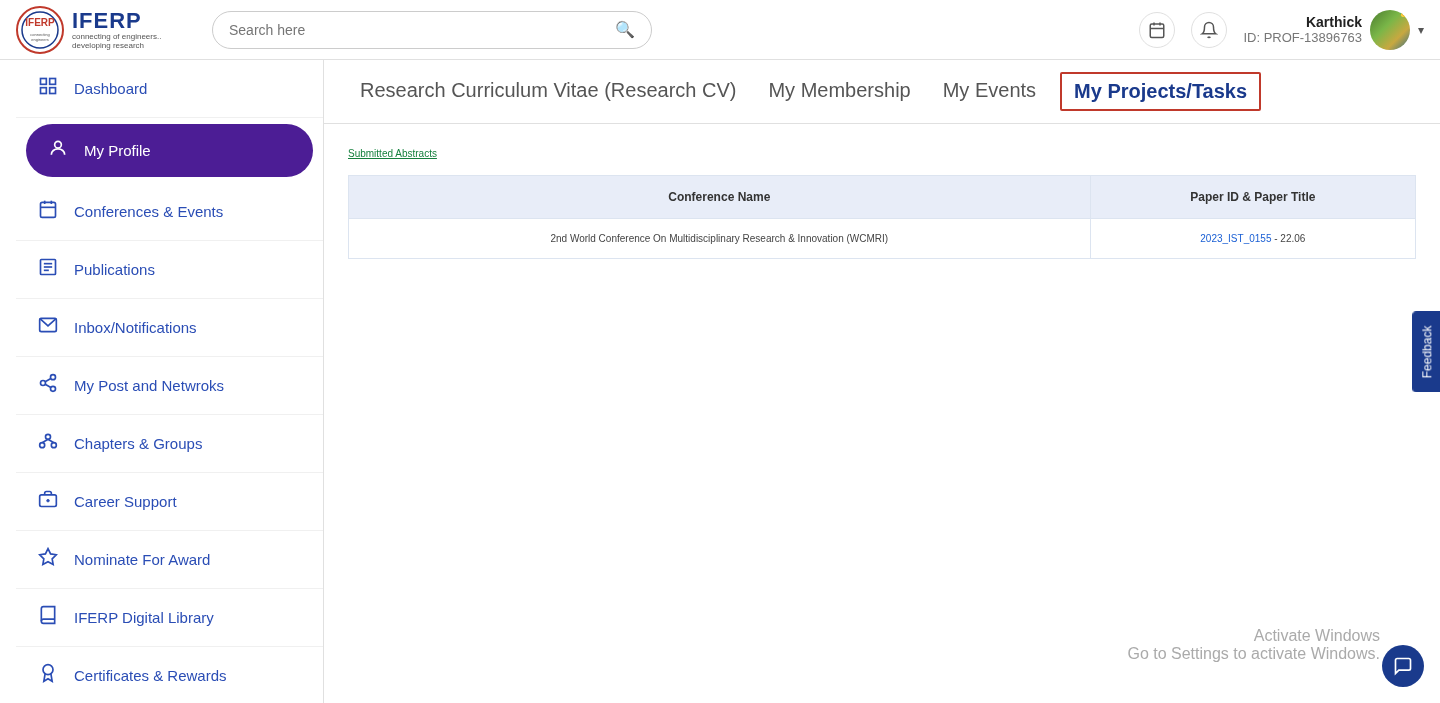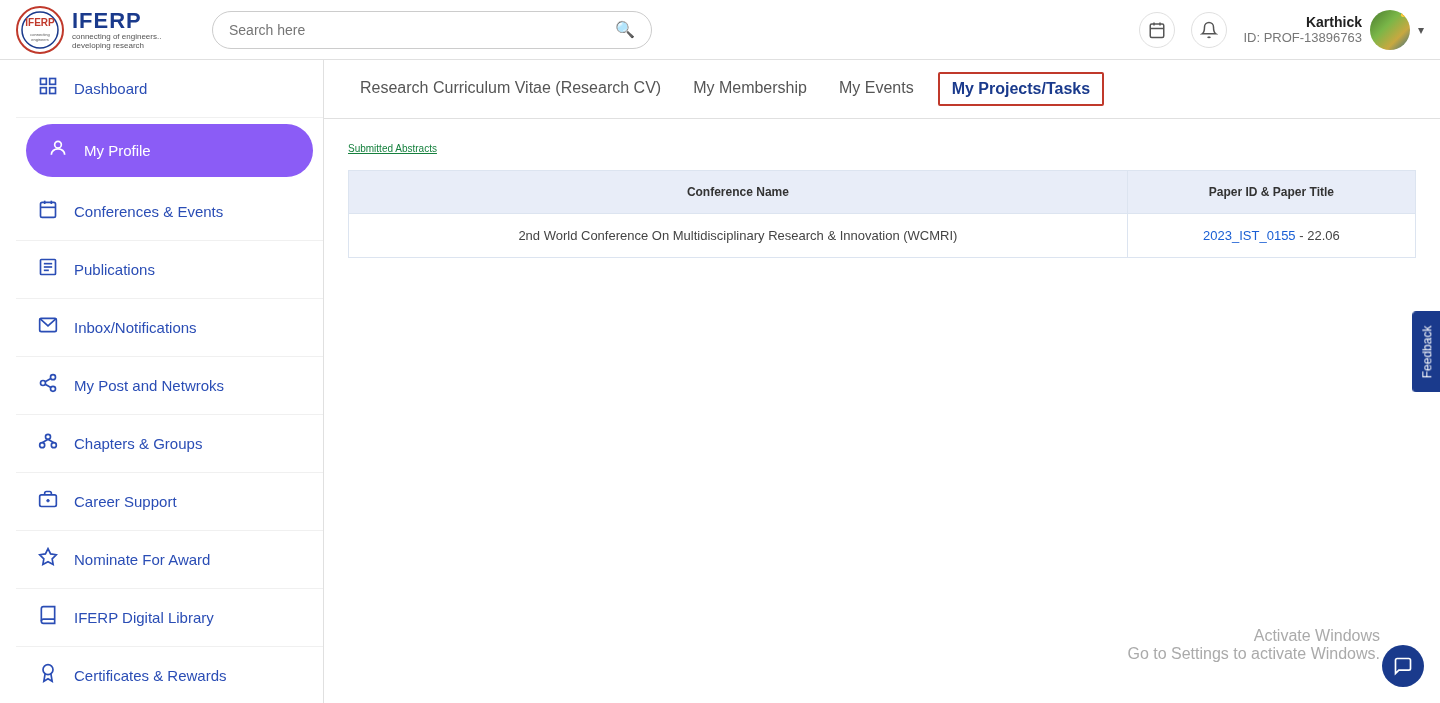--- a/index.html
+++ b/index.html
@@ -145,21 +145,21 @@
       display: flex;
       align-items: center;
       gap: 14px;
       padding: 16px 20px;
       cursor: pointer;
       color: #2a4db5;
       font-size: 15px;
       border-bottom: 1px solid #f0f0f0;
     }
     .sidebar-item.active {
-      background: #8b5cf6;
+      background: #4c1d95;
       color: #fff;
       border-radius: 30px;
       margin: 6px 10px;
       padding: 14px 20px;
       border-bottom: none;
     }
     .sidebar-item.active .sidebar-icon {
       color: #fff;
     }
     .sidebar-icon {
@@ -182,21 +182,21 @@
     .tabs-bar {
       display: flex;
       align-items: center;
       border-bottom: 1px solid #e0e0e0;
       padding: 0 20px;
       background: #fff;
       flex-shrink: 0;
     }
     .tab-item {
       padding: 18px 16px;
-      font-size: 16px;
+      font-size: 20px;
       cursor: pointer;
       color: #555;
       white-space: nowrap;
       border-bottom: 2px solid transparent;
     }
     .tab-item.active-tab {
       color: #1a3a8c;
       font-weight: 600;
       border: 2px solid #c0392b;
       margin: 12px 8px;
@@ -233,21 +233,21 @@
     .data-table th {
       padding: 14px 20px;
       font-size: 12px;
       font-weight: 600;
       color: #333;
       text-align: center;
       border: 1px solid #dce4f0;
     }
     .data-table td {
       padding: 14px 20px;
-      font-size: 13px;
+      font-size: 10px;
       color: #444;
       text-align: center;
       border: 1px solid #dce4f0;
     }
     .paper-link {
       color: #1a5fd4;
       font-weight: 500;
     }
 
     

